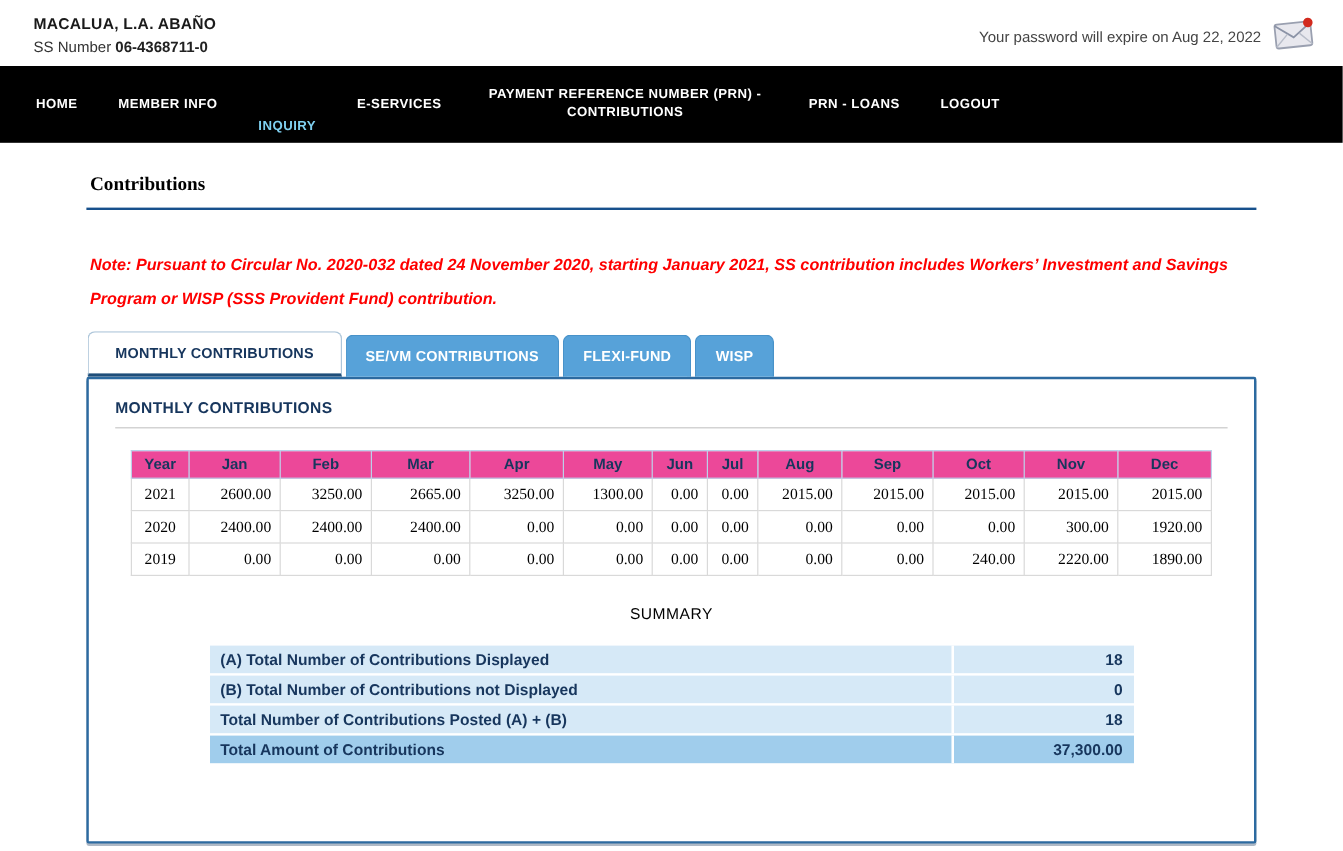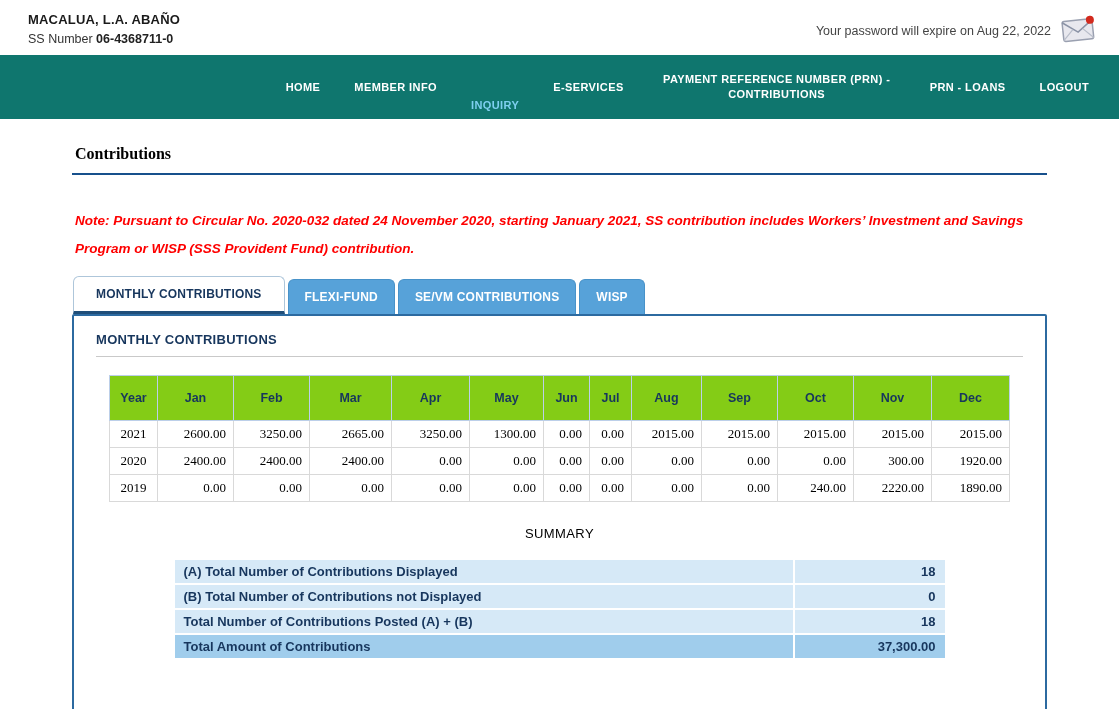--- a/index.html
+++ b/index.html
@@ -10,21 +10,21 @@
   .topbar { display:flex; justify-content:space-between; align-items:flex-end;
     padding:12px 22px 9px 28px; }
   .member-name { font-weight:bold; font-size:13px; color:#1a1a1a; letter-spacing:.2px; }
   .ss-line { font-size:12.5px; color:#333; margin-top:5px; }
   .ss-line b { color:#222; }
   .pw-area { display:flex; align-items:center; gap:10px; }
   .pw-text { font-size:12.5px; color:#444; }
   .mail { display:inline-block; transform:rotate(-6deg); cursor:pointer; }
 
   
-  .navbar { background:#0f766e; min-height:52px; display:flex; justify-content:flex-end;
+  .navbar { background:#000000; min-height:52px; display:flex; justify-content:flex-start;
     align-items:center; gap:34px; padding:6px 30px; }
   .nav-item { color:#fff; font-weight:bold; font-size:11px; letter-spacing:.4px;
     text-decoration:none; text-align:center; white-space:nowrap; line-height:1.35; cursor:pointer; }
   .nav-item.active { color:#7fd0f0;margin-top:37px; }
   .nav-item.two-line { white-space:normal; width:238px; }
 
   
   .content { padding:0 72px; }
   .page-title { font-size:16px; font-weight:bold; color:#000; margin:26px 0 10px 3px;font-family:Liberation Serif, serif; }
   .title-rule { border:none; border-top:2px solid #17508c; margin:0; }
@@ -40,22 +40,22 @@
     border-bottom:3px solid #1f4e79; padding:10px 22px; }
 
   
   .panel { border:2px solid #2c6aa0; border-radius:2px; padding:16px 22px 46px;
     margin-bottom:40px; background:#fff; box-shadow:0 2px 0 rgba(23,54,93,.35); }
   .panel-heading { color:#17365d; font-size:13px; font-weight:bold; letter-spacing:.3px;
     padding-bottom:9px; border-bottom:1px solid #c9c9c9; margin-bottom:18px; }
 
   
   .contrib { border-collapse:collapse; margin:0 auto; font-size:13px; color:#000; }
-  .contrib th { background:#84cc16; color:#17365d; font-weight:bold; font-size:12.5px;
-    padding:15px 6px; border:1px solid #bccfe9; text-align:center; }
+  .contrib th { background:#ec4899; color:#17365d; font-weight:bold; font-size:12.5px;
+    padding:4px 6px; border:1px solid #bccfe9; text-align:center; }
   .contrib td { border:1px solid #d9d9d9; padding:5px 7px; text-align:right; background:#fff;font-family:Liberation Serif, serif; }
   .contrib td:first-child { text-align:center; }
   .contrib th:nth-child(1){width:48px} .contrib th:nth-child(2){width:76px}
   .contrib th:nth-child(3){width:76px} .contrib th:nth-child(4){width:82px}
   .contrib th:nth-child(5){width:78px} .contrib th:nth-child(6){width:74px}
   .contrib th:nth-child(7){width:46px} .contrib th:nth-child(8){width:42px}
   .contrib th:nth-child(9){width:70px} .contrib th:nth-child(10){width:76px}
   .contrib th:nth-child(11){width:76px} .contrib th:nth-child(12){width:78px}
   .contrib th:nth-child(13){width:78px}
 
@@ -102,22 +102,22 @@
     <a class="nav-item">LOGOUT</a>
   </nav>
 
 <main class="content">
   <h1 class="page-title">Contributions</h1>
   <hr class="title-rule">
   <p class="note">Note: Pursuant to Circular No. 2020-032 dated 24 November 2020, starting January 2021, SS contribution includes Workers’ Investment and Savings Program or WISP (SSS Provident Fund) contribution.</p>
 
   <div class="tabs" id="tabs">
       <div class="tab active">MONTHLY CONTRIBUTIONS</div>
+      <div class="tab inactive">SE/VM CONTRIBUTIONS</div>
       <div class="tab inactive">FLEXI-FUND</div>
-      <div class="tab inactive">SE/VM CONTRIBUTIONS</div>
       <div class="tab inactive">WISP</div>
     </div>
 
   <section class="panel">
     <h2 class="panel-heading">MONTHLY CONTRIBUTIONS</h2>
     <table class="contrib" id="contrib-table">
         <thead>
           <tr>
             <th>Year</th>
             <th>Jan</th>

